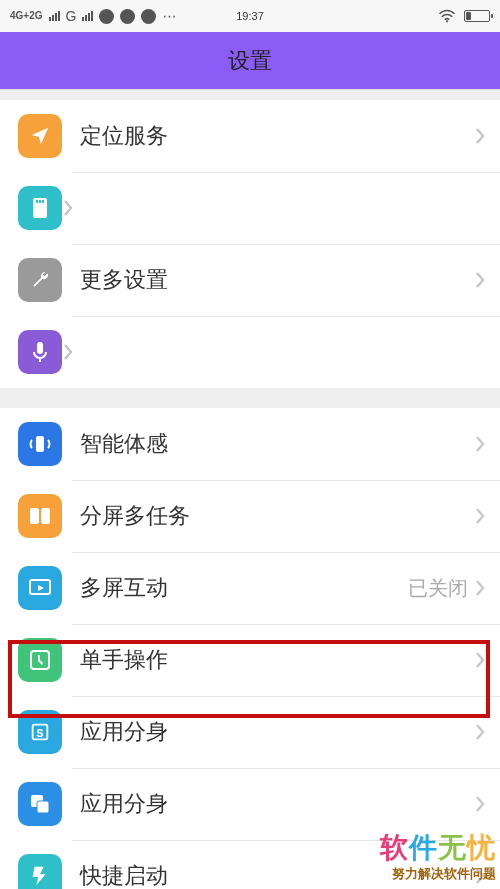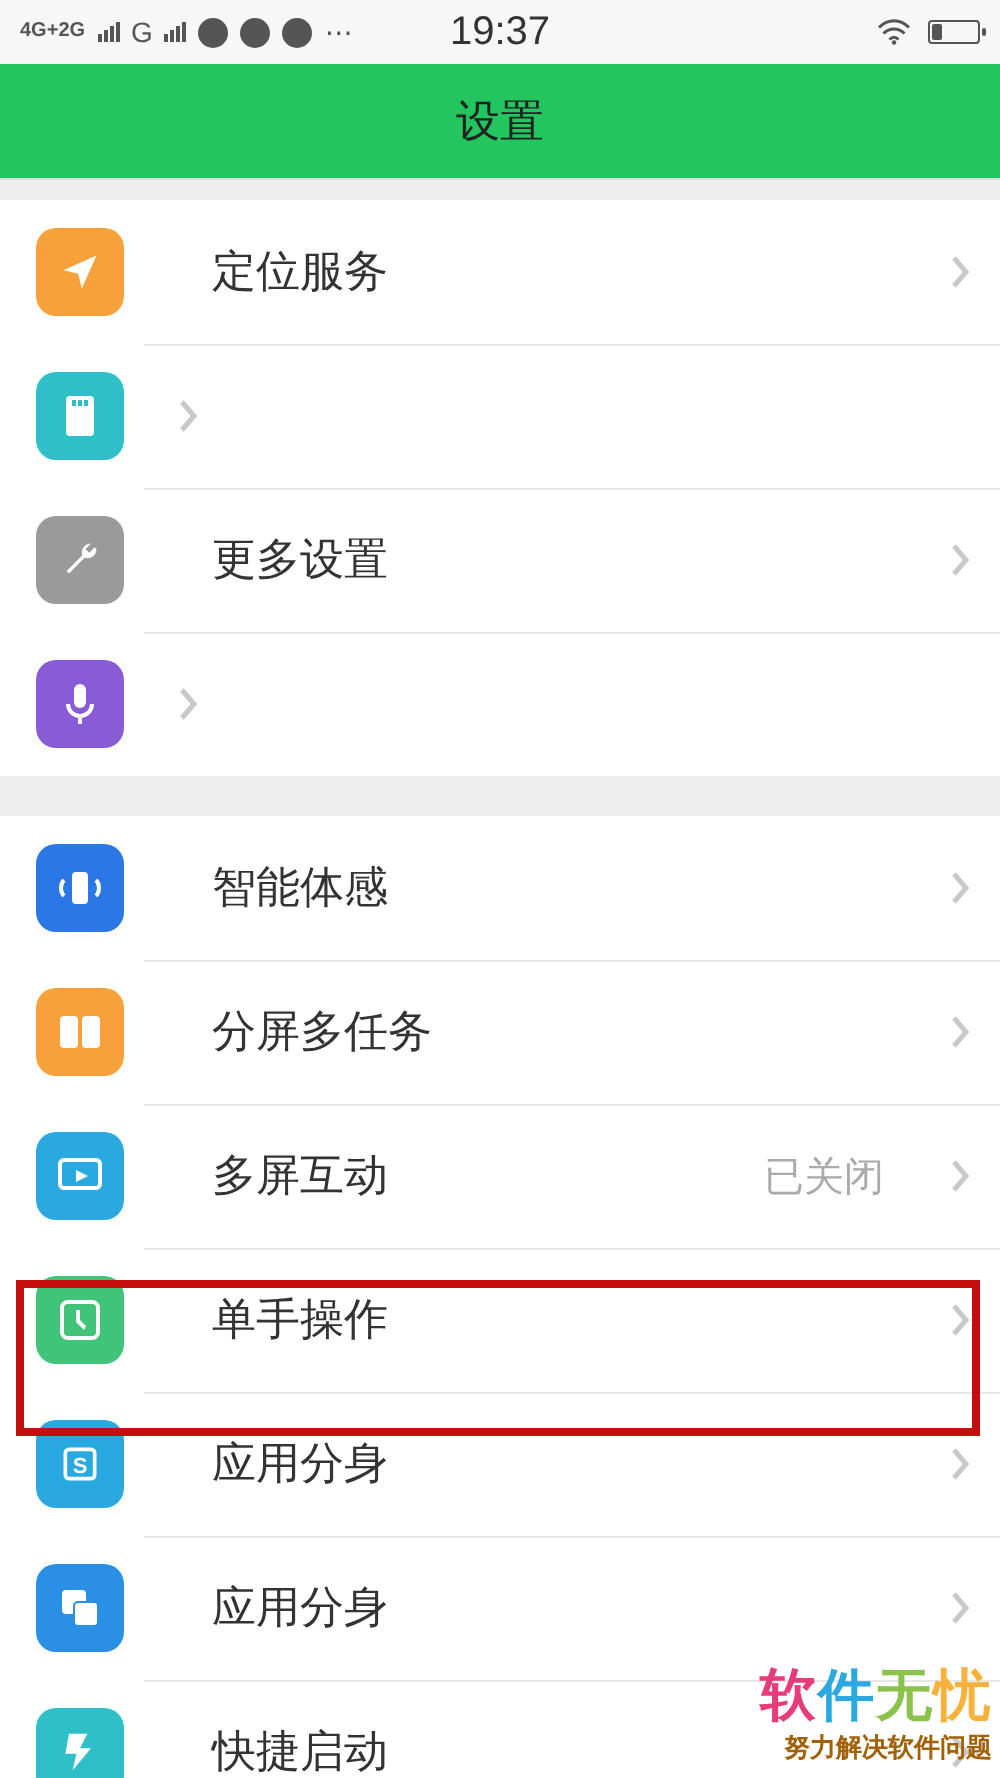--- a/index.html
+++ b/index.html
@@ -21,50 +21,49 @@
     color: #555;
     justify-content: space-between;
   }
   .status-left { display: flex; align-items: center; gap: 6px; }
   .status-right { display: flex; align-items: center; gap: 8px; }
   .signal { display: inline-flex; align-items: flex-end; gap: 1px; }
   .signal span { width: 2px; background:#555; display:inline-block; }
   .sb1{height:4px}.sb2{height:6px}.sb3{height:8px}.sb4{height:10px}
   .net-stack { display:flex; flex-direction:row; line-height:10px; font-size:10px; font-weight:600; }
   .circ-icon { width:15px; height:15px; border-radius:50%; background:#555; display:inline-block; }
-  .time { position:absolute; left:50%; transform:translateX(-50%); font-size:20px; color:#333; }
+  .time { position:absolute; left:50%; transform:translateX(-50%); font-size:11px; color:#333; }
   .battery { width:26px; height:12px; border:1.5px solid #555; border-radius:2px; position:relative; }
   .battery::after{content:"";position:absolute;right:-4px;top:3px;width:2px;height:4px;background:#555;border-radius:1px;}
   .battery-fill{position:absolute;left:1px;top:1px;bottom:1px;width:5px;background:#555;border-radius:1px;}
   .wifi-svg{width:18px;height:14px;}
 
   .header {
     height: 58px;
-    background: #22c55e;
+    background: #8b5cf6;
     border-bottom: 1px solid #dcdcdc;
     display: flex;
     align-items: center;
     justify-content: center;
     font-size: 22px;
     font-weight: 500;
     color: #222;
   }
 
   .group-gap { height: 20px; background: #eeeeee; }
   .group-gap-thin { height: 10px; background:#eeeeee; }
 
   .list { background: #fff; }
   .row {
     display: flex;
     align-items: center;
     padding: 14px 14px 14px 18px;
     position: relative;
     min-height: 68px;
     background:#fff;
-    gap:26px;
   }
   .row + .row::before{
     content:"";
     position:absolute;
     left:72px;right:0;top:0;
     height:1px;background:#e6e6e6;
   }
   .icon {
     width: 44px; height: 44px;
     border-radius: 10px;

